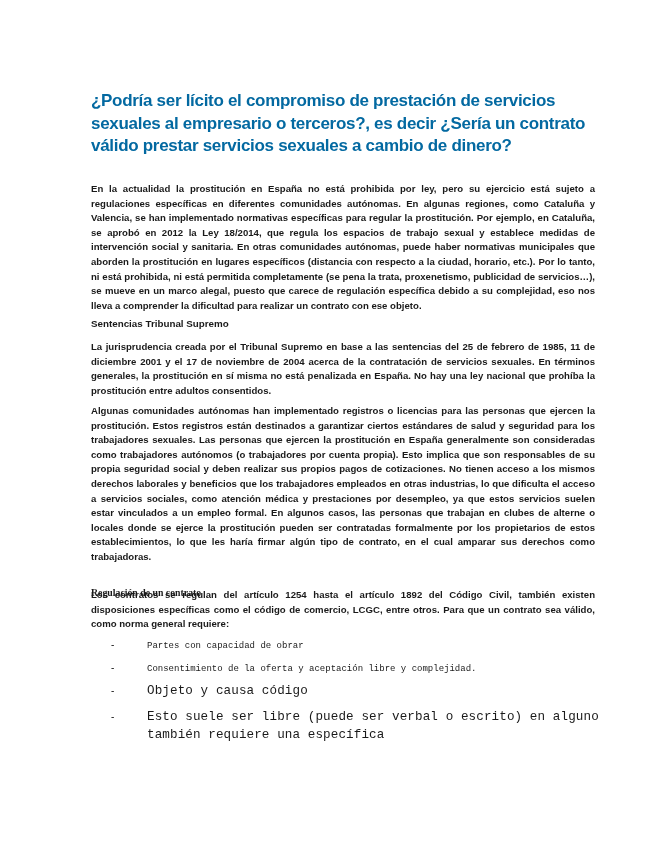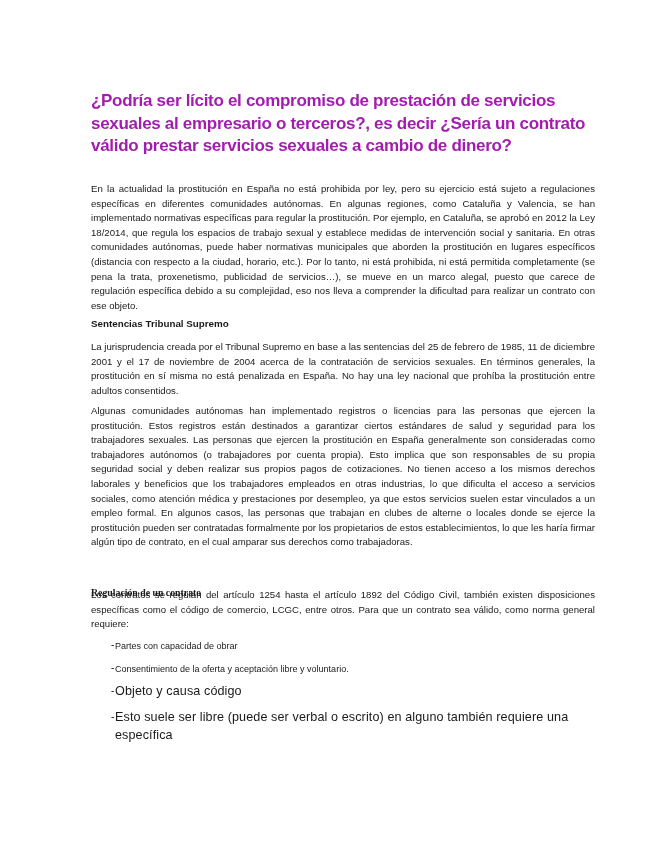--- a/index.html
+++ b/index.html
@@ -1,24 +1,24 @@
 <!DOCTYPE html>
 <html><head>
 <meta charset="utf-8">
 <style>
   html, body { margin:0; padding:0; background:#ffffff; }
   body { width:655px; height:848px; position:relative; overflow:hidden; font-family:"Liberation Sans", sans-serif; color:#111; }
   .page { position:absolute; left:91px; top:0; width:504px; }
-  .title { position:absolute; left:0; top:90px; width:500px; font-size:17px; line-height:22.5px; font-weight:bold; color:#a21caf; letter-spacing:-0.3px; }
-  .para { position:absolute; left:0; width:504px; font-size:9.6px; line-height:14.6px; text-align:justify; color:#1a1a1a; }
+  .title { position:absolute; left:0; top:90px; width:500px; font-size:17px; line-height:22.5px; font-weight:bold; color:#0369a1; letter-spacing:-0.3px; }
+  .para { position:absolute; left:0; width:504px; font-size:9.6px; line-height:14.6px; text-align:justify; color:#1a1a1a;font-weight:bold; }
   .heading { position:absolute; left:0; font-size:9.8px; font-weight:bold; color:#1a1a1a;text-align:right; }
   .list { position:absolute; left:0; width:504px; }
   .li { position:absolute; left:0; width:504px; }
   .dash { position:absolute; left:20px; top:0; font-size:10px; }
-  .li-text { position:absolute; left:24px; width:462px; color:#1a1a1a; }
+  .li-text { position:absolute; left:56px; width:462px; color:#1a1a1a;font-family:Liberation Mono, monospace; }
   .small { font-size:9px; line-height:14px; }
   .large { font-size:12.6px; line-height:17.5px; letter-spacing:0.1px; }
 </style>
 </head>
 <body>
 
 <div class="page">
   <div class="title">¿Podría ser lícito el compromiso de prestación de servicios sexuales al empresario o terceros?, es decir ¿Sería un contrato válido prestar servicios sexuales a cambio de dinero?</div>
 
   <div class="para" style="top:182px;">En la actualidad la prostitución en España no está prohibida por ley, pero su ejercicio está sujeto a regulaciones específicas en diferentes comunidades autónomas. En algunas regiones, como Cataluña y Valencia, se han implementado normativas específicas para regular la prostitución. Por ejemplo, en Cataluña, se aprobó en 2012 la Ley 18/2014, que regula los espacios de trabajo sexual y establece medidas de intervención social y sanitaria. En otras comunidades autónomas, puede haber normativas municipales que aborden la prostitución en lugares específicos (distancia con respecto a la ciudad, horario, etc.). Por lo tanto, ni está prohibida, ni está permitida completamente (se pena la trata, proxenetismo, publicidad de servicios…), se mueve en un marco alegal, puesto que carece de regulación específica debido a su complejidad, eso nos lleva a comprender la dificultad para realizar un contrato con ese objeto.</div>
@@ -33,21 +33,21 @@
 
   <div class="para" style="top:588px;">Los contratos se regulan del artículo 1254 hasta el artículo 1892 del Código Civil, también existen disposiciones específicas como el código de comercio, LCGC, entre otros. Para que un contrato sea válido, como norma general requiere:</div>
 
   <div class="list">
     <div class="li" style="top:639px;">
       <span class="dash">-</span>
       <span class="li-text small">Partes con capacidad de obrar</span>
     </div>
     <div class="li" style="top:662px;">
       <span class="dash">-</span>
-      <span class="li-text small">Consentimiento de la oferta y aceptación libre y voluntario.</span>
+      <span class="li-text small">Consentimiento de la oferta y aceptación libre y complejidad.</span>
     </div>
     <div class="li" style="top:683px;">
       <span class="dash" style="top:2px;">-</span>
       <span class="li-text large">Objeto y causa código</span>
     </div>
     <div class="li" style="top:709px;">
       <span class="dash" style="top:2px;">-</span>
       <span class="li-text large">Esto suele ser libre (puede ser verbal o escrito) en alguno también requiere una específica</span>
     </div>
   </div>

